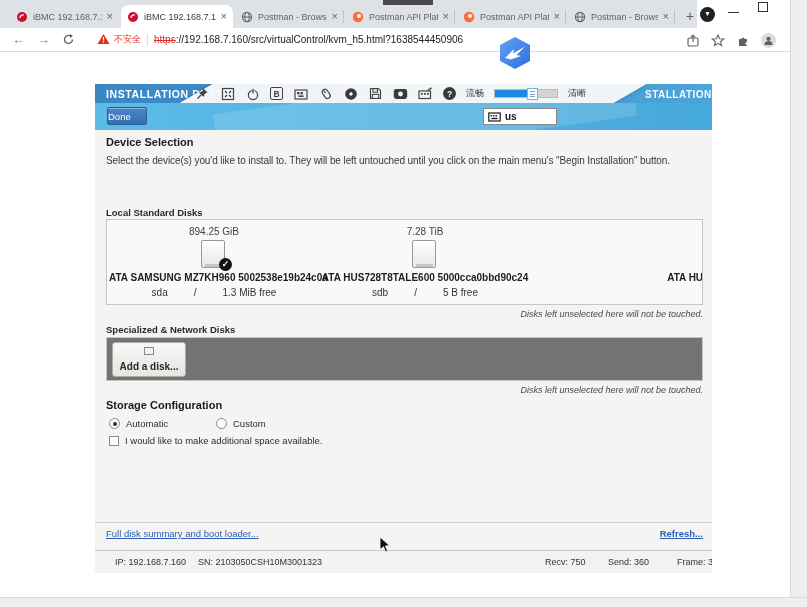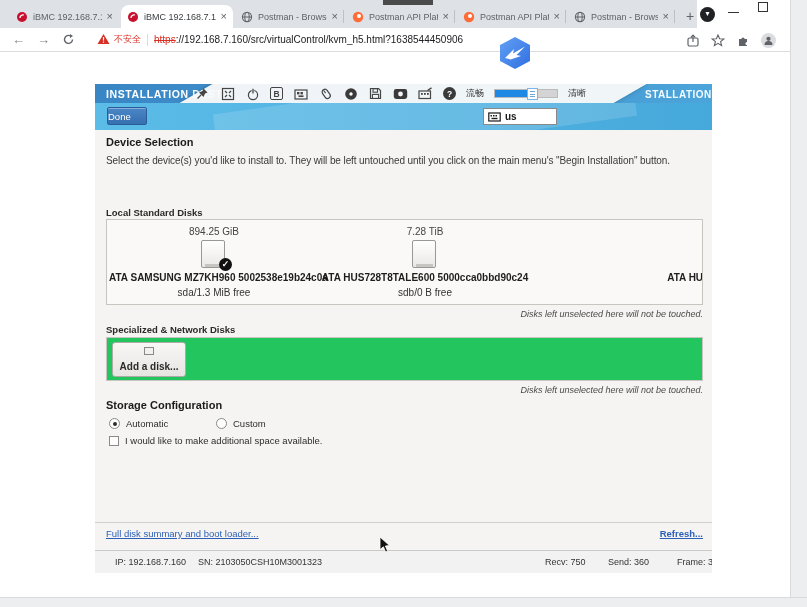--- a/index.html
+++ b/index.html
@@ -67,24 +67,24 @@
   .minilabel { position:absolute; left:11px; font-weight:bold; font-size:9.5px; color:#2a2a2a; }
 
   .diskbox { position:absolute; left:11px; top:135px; width:597px; height:86px; background:#faf9f7; border:1px solid #c8c5c1; overflow:hidden; }
   .dcard { position:absolute; top:6px; width:210px; text-align:center; }
   .dsize { font-size:10px; color:#444; }
   .dicon-wrap { position:relative; width:26px; height:30px; margin:3px auto 2px auto; }
   .dicon { width:24px; height:28px; background:linear-gradient(#ffffff,#e9e8e6); border:1px solid #9a9894; border-radius:2px; }
   .dicon:after { content:""; position:absolute; left:4px; bottom:3px; width:17px; height:3px; background:#c7c5c2; }
   .dcheck { position:absolute; right:-5px; bottom:-1px; width:13px; height:13px; border-radius:50%; background:#111; color:#fff; font-size:9px; line-height:13px; text-align:center; font-weight:bold; }
   .dname { font-weight:bold; font-size:10px; color:#1d1d1d; white-space:nowrap; }
-  .ddev { margin-top:4px; display:flex; justify-content:center; font-size:10px; color:#333; }
+  .ddev { margin-top:4px; display:flex; justify-content:center; gap:26px; font-size:10px; color:#333; }
   .note { position:absolute; right:9px; font-style:italic; font-size:9px; color:#4a4a4a; }
 
-  .addbox { position:absolute; left:11px; top:253px; width:597px; height:44px; background:#22c55e; border:1px solid #c8c5c1; }
+  .addbox { position:absolute; left:11px; top:253px; width:597px; height:44px; background:#737373; border:1px solid #c8c5c1; }
   .addbtn { position:absolute; left:5px; top:4px; width:74px; height:35px; background:linear-gradient(#f8f7f5,#e7e5e2); border:1px solid #aeaba7; border-radius:3px; text-align:center; }
   .addbtn .mini-disk { display:block; width:10px; height:8px; border:1px solid #8a8884; background:#f2f1ef; margin:4px auto 1px auto; }
   .addbtn .albl { font-size:10px; font-weight:bold; color:#2a2a2a; }
 
   .radio-row { position:absolute; left:14px; top:334px; display:flex; align-items:center; font-size:9.5px; color:#2d2d2d; }
   .radio { width:11px; height:11px; border:1px solid #8a8a8a; border-radius:50%; background:#fdfdfd; margin-right:6px; position:relative; }
   .radio.sel:after { content:""; position:absolute; left:2.5px; top:2.5px; width:4px; height:4px; border-radius:50%; background:#2d2d2d; }
   .chk-row { position:absolute; left:14px; top:351px; display:flex; align-items:center; font-size:9.5px; color:#2d2d2d; }
   .chk { width:10px; height:10px; border:1px solid #8a8a8a; background:#fdfdfd; margin-right:6px; }
 
@@ -350,21 +350,21 @@
       </div>
       <div class="dcard" style="left:213px;">
         <div class="dsize">7.28 TiB</div>
         <div class="dicon-wrap">
             <div class="dicon"></div>
           </div>
         <div class="dname">ATA HUS728T8TALE600 5000cca0bbd90c24</div>
         <div class="ddev">
           <span>sdb</span>
           <span>/</span>
-          <span>0 B free</span>
+          <span>5 B free</span>
         </div>
       </div>
       <div class="dcard" style="left:500px;">
         <div class="dsize" style="text-align:right; padding-right:8px;">7</div>
         <div class="dicon-wrap" style="visibility:hidden;">
             <div class="dicon"></div>
           </div>
         <div class="dname">ATA HUS728T8TAL</div>
         <div class="ddev"></div>
       </div>

